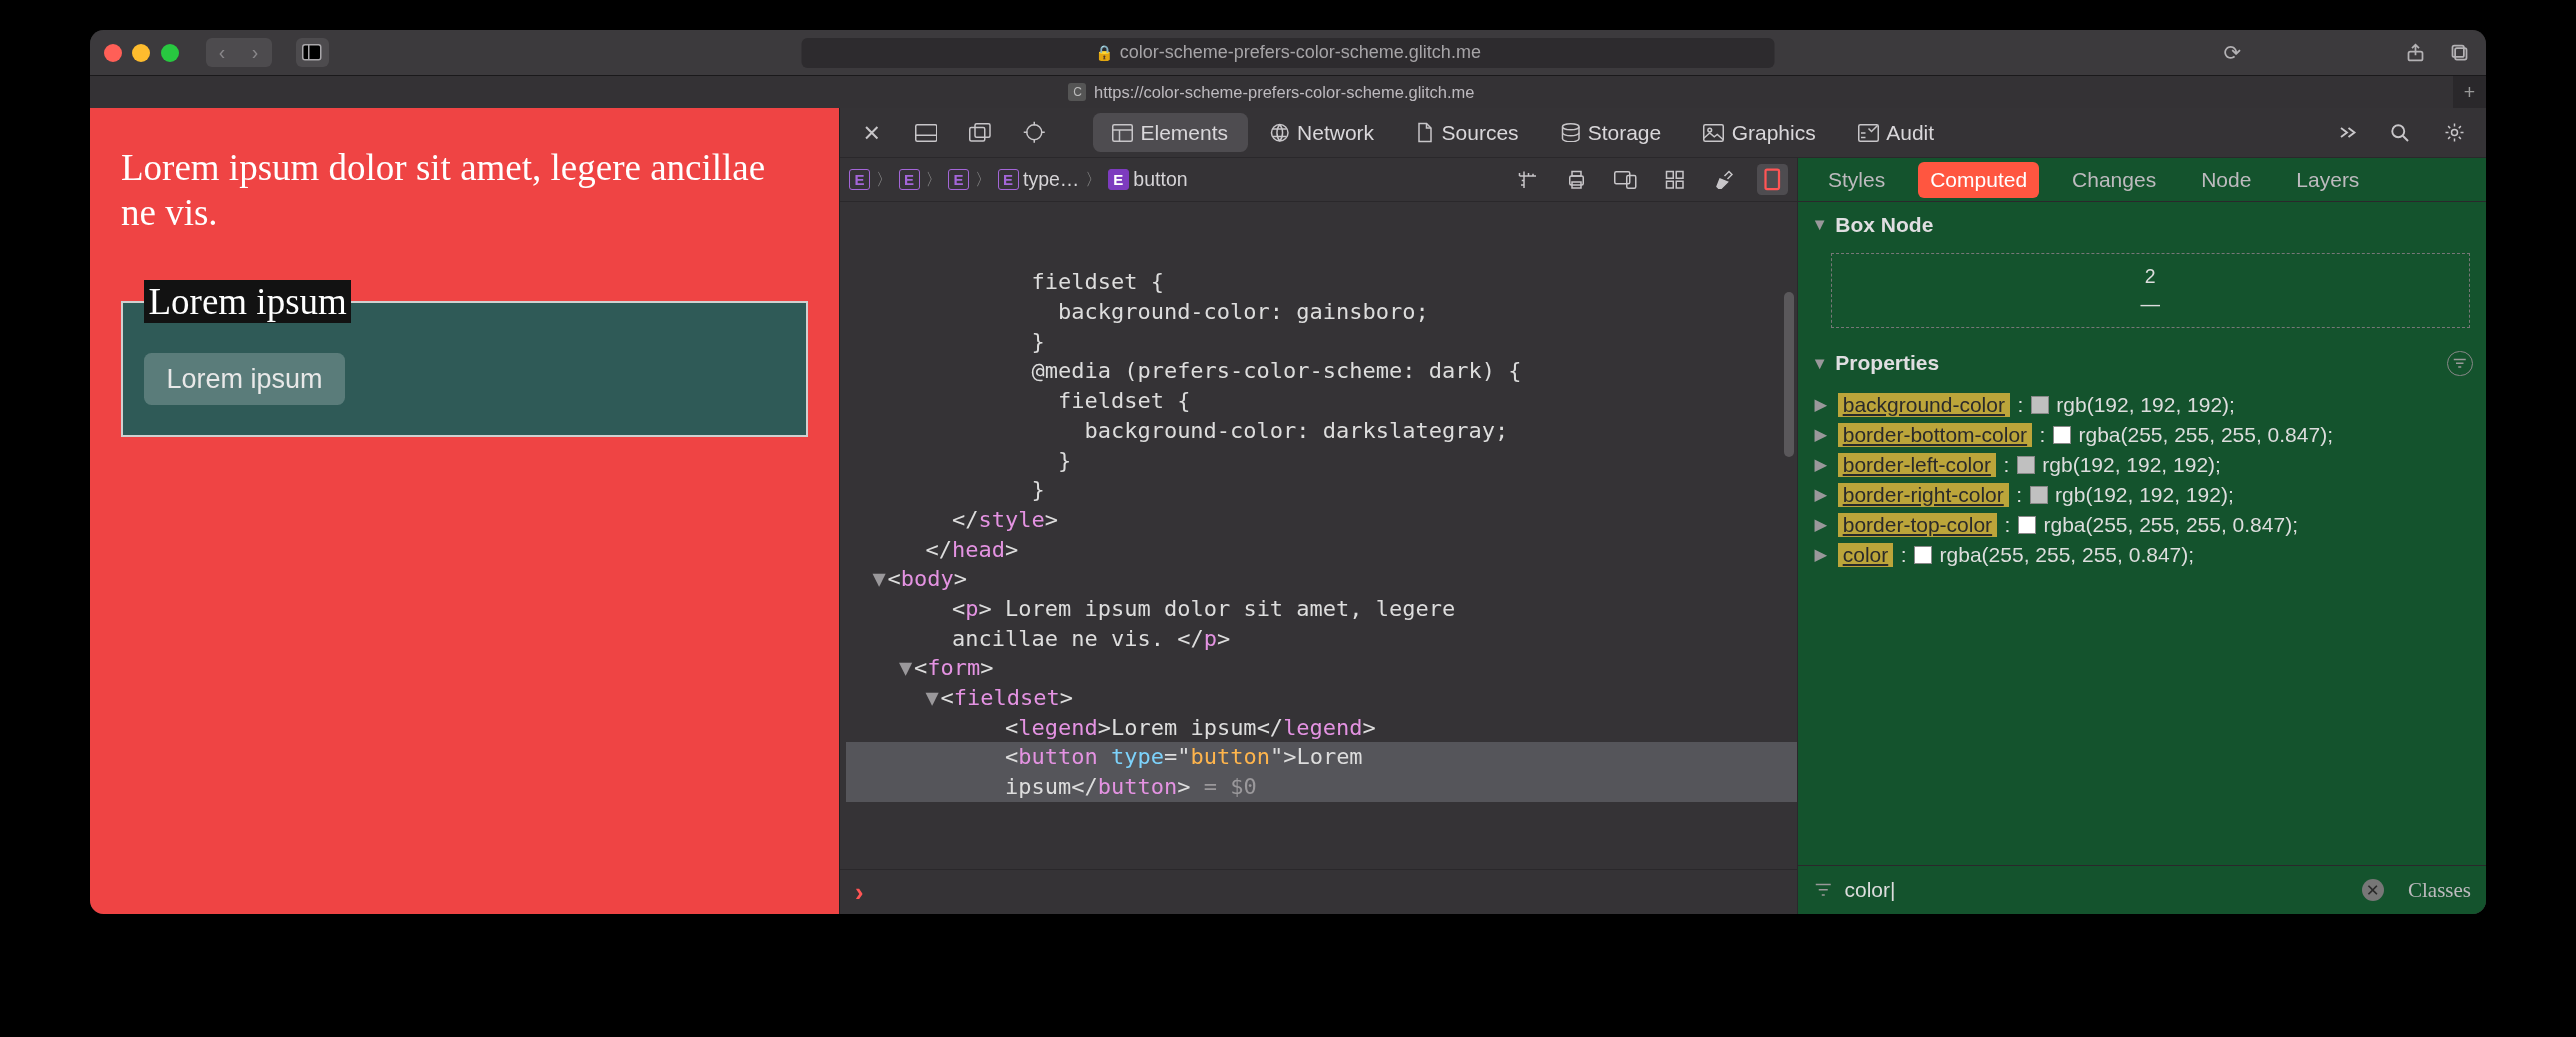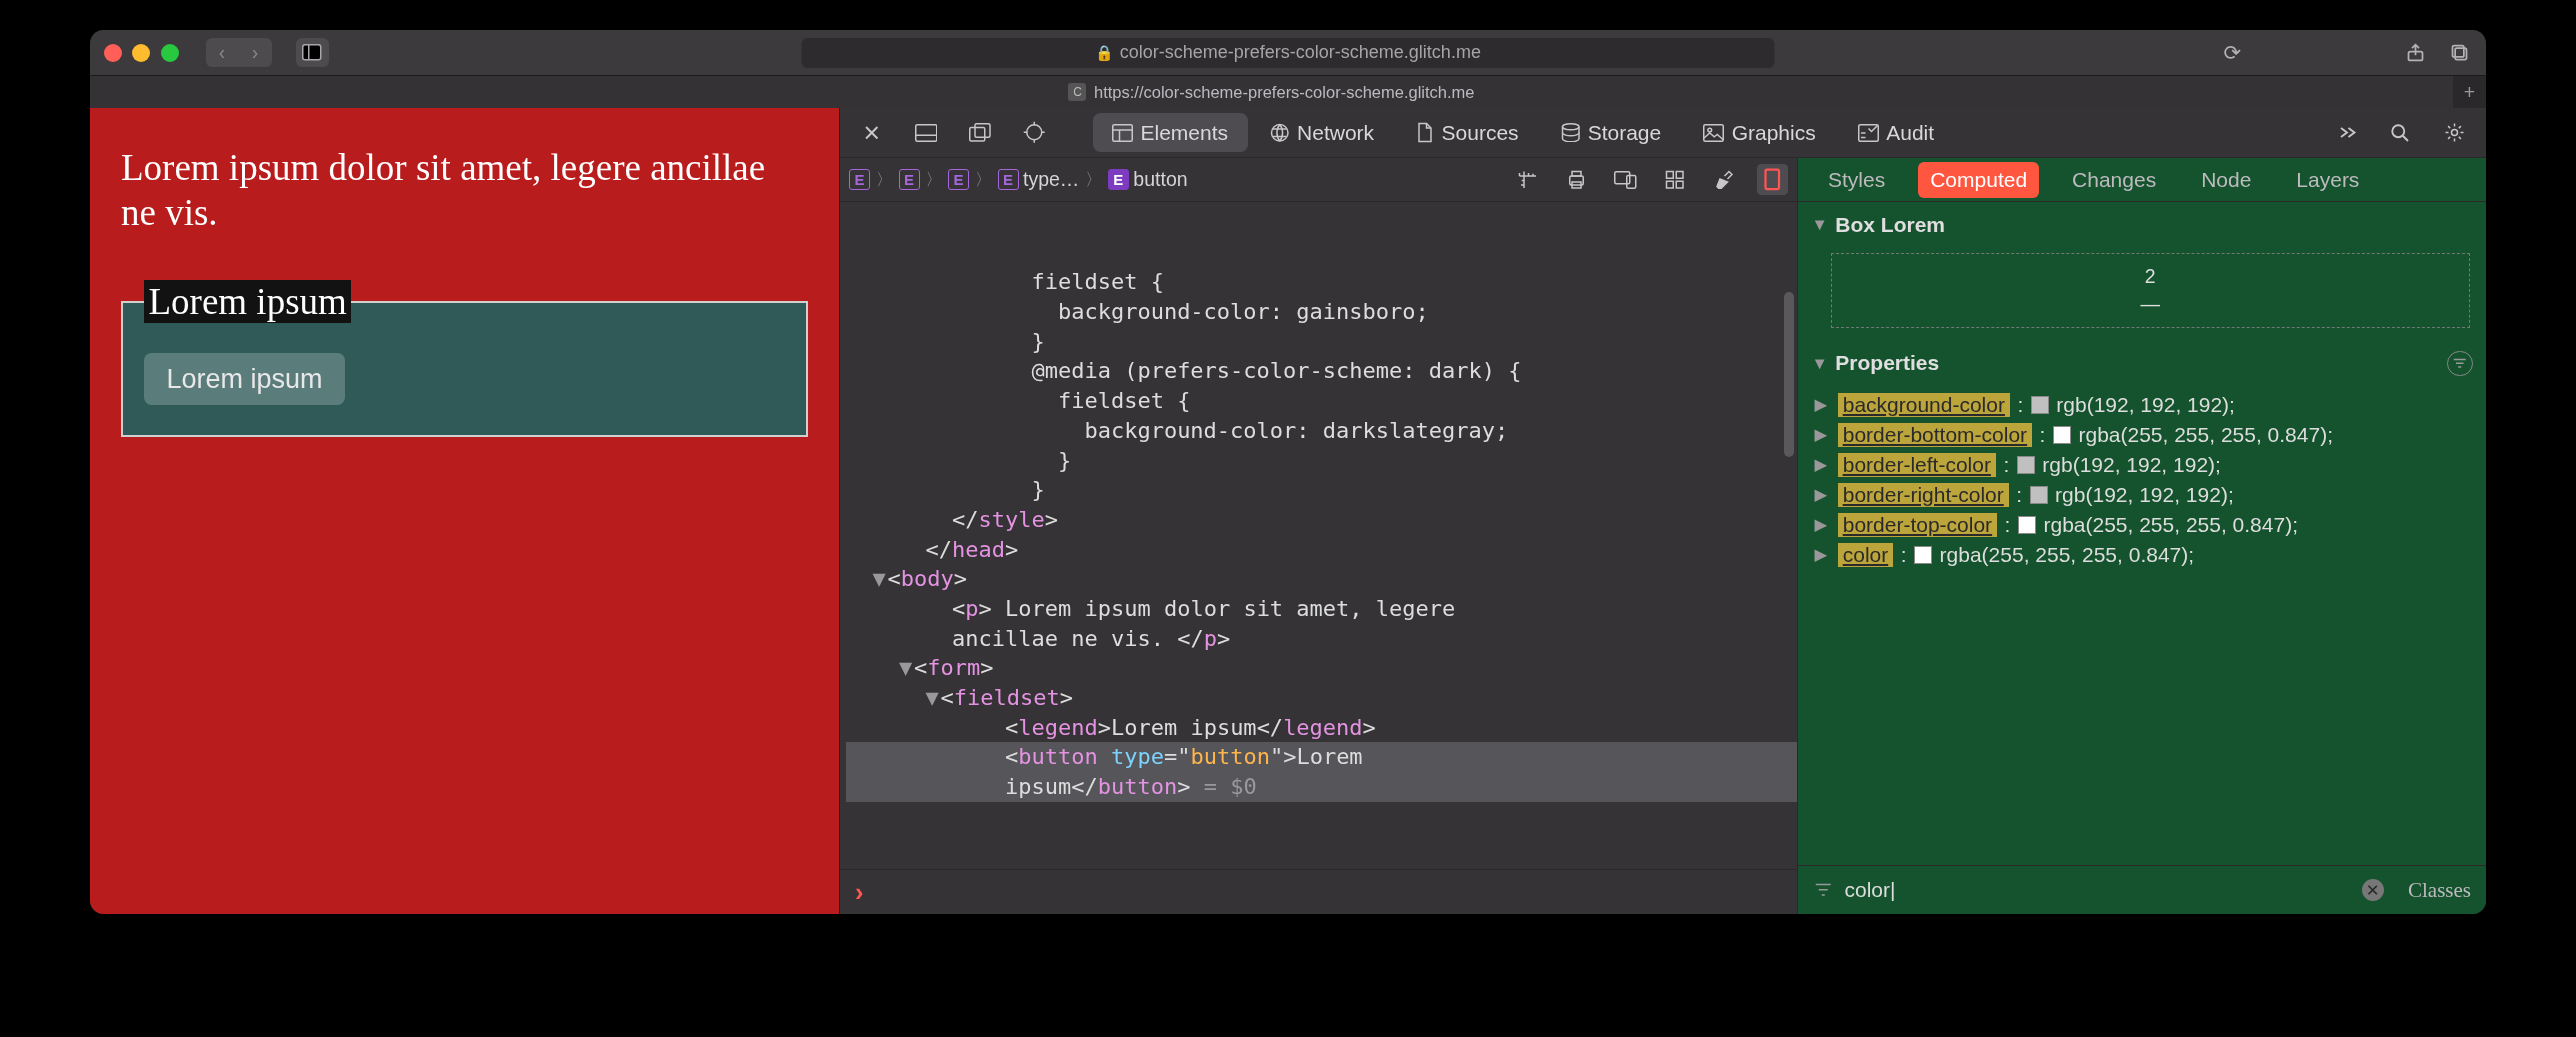--- a/index.html
+++ b/index.html
@@ -67,21 +67,21 @@
   color: #bdbabf;
   font-size: 16.5px;
   background: #343235;
 }
 .tab .favicon { width: 18px; height: 18px; background:#555; border-radius:3px; display:flex; align-items:center; justify-content:center; font-size:12px; color:#bbb;}
 .newtab { width: 33px; height:33px; display:flex; align-items:center; justify-content:center; color:#999; font-size:19.5px;}
 
 .workspace { flex: 1; display: flex; background: #222; }
 .page-preview {
   width: 749px;
-  background: #b91c1c;
+  background: #ef4444;
   color: #fff;
   padding: 37px 31px;
   font-family: Georgia, serif;
 }
 .page-preview p { font-size: 37px; line-height: 1.22; margin-bottom: 45px; }
 .page-preview fieldset {
   border: 2.2px solid #d0d0d0;
   background: #2f5a57;
   padding: 30px 21px;
 }
@@ -452,21 +452,21 @@
         <div class="styles-panel">
           <div class="styles-tabs">
             <div class="styles-tab">Styles</div>
             <div class="styles-tab active">Computed</div>
             <div class="styles-tab">Changes</div>
             <div class="styles-tab">Node</div>
             <div class="styles-tab">Layers</div>
           </div>
           <div class="section-header">
             <span class="section-disclosure">▼</span>
-            <span>Box Lorem</span>
+            <span>Box Node</span>
           </div>
           <div class="boxmodel">
             <span>2</span>
             <span>—</span>
           </div>
           <div class="section-header">
             <span class="section-disclosure">▼</span>
             <span>Properties</span>
             <div class="props-circle">
                 <svg width="13.5" height="10.5" viewBox="0 0 18 14" stroke="#999" stroke-width="2">

